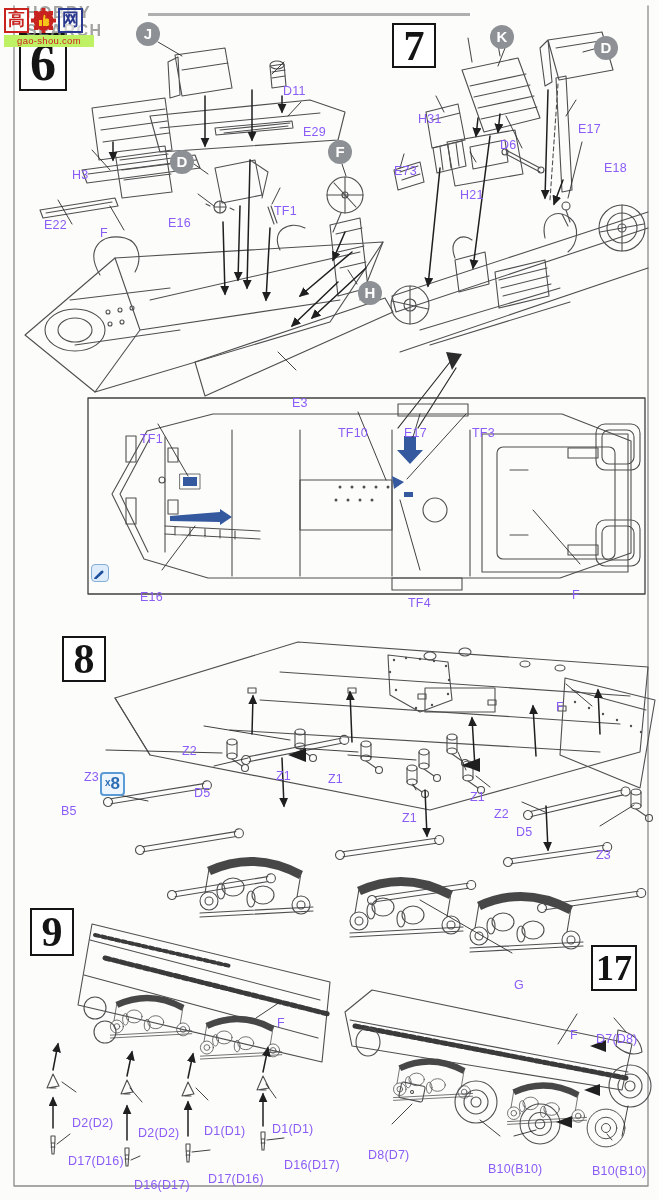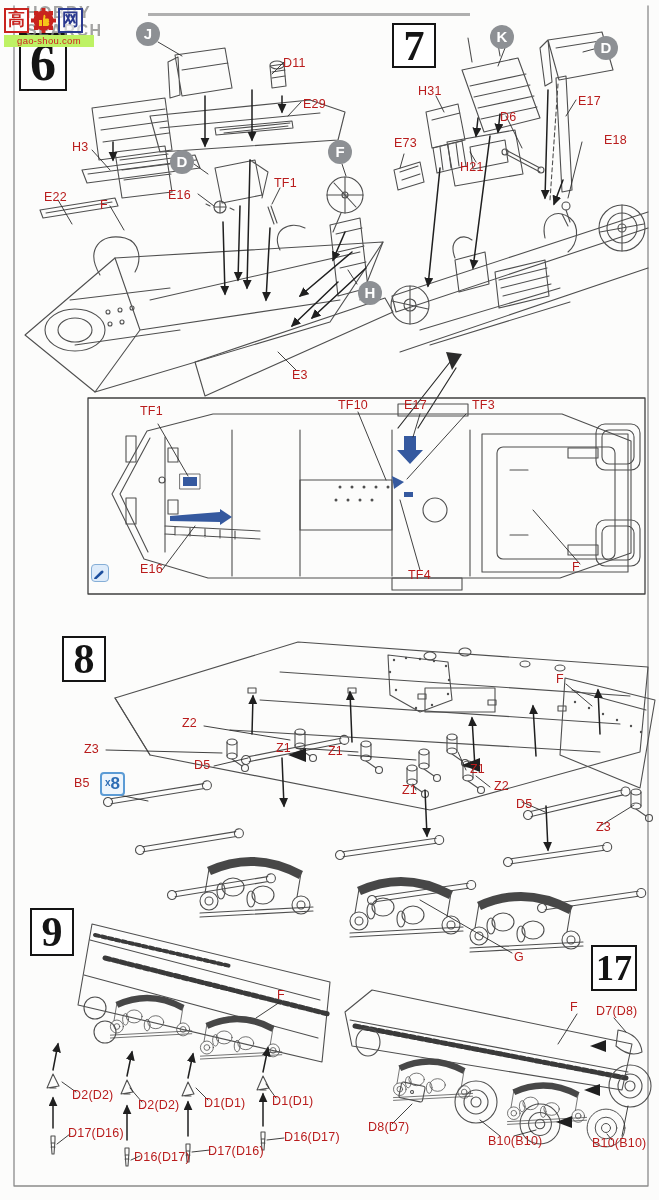--- a/index.html
+++ b/index.html
@@ -1,21 +1,21 @@
 <!DOCTYPE html>
 <html><head>
 <meta charset="utf-8">
 <style>
   html,body{margin:0;padding:0;background:#e8e8e6;}
   .page{position:relative;width:659px;height:1200px;background:#fcfcfb;overflow:hidden;
         font-family:"Liberation Sans",sans-serif;color:#1c1c1c;}
   .art{position:absolute;left:0;top:0;}
   
-  .lbl{position:absolute;font-size:12.5px;line-height:14px;white-space:nowrap;color:#b91c1c;
-       letter-spacing:.2px;}
+  .lbl{position:absolute;font-size:12.5px;line-height:14px;white-space:nowrap;color:#8b5cf6;
+       letter-spacing:.2px;margin-top:28px;}
   
   .badge{position:absolute;width:24px;height:24px;border-radius:50%;background:#8d9094;
          color:#fff;font-weight:bold;font-size:15px;line-height:24px;text-align:center;}
   
   .stepbox{position:absolute;background:#fff;border:2.5px solid #141414;box-sizing:border-box;
            display:flex;align-items:center;justify-content:center;
            font-family:"Liberation Serif",serif;font-weight:bold;color:#141414;}
   
   .qty{position:absolute;border:2px solid #5b9bd5;border-radius:4px;background:#eef5fc;
        color:#2e6db4;padding:0 3px;height:20px;display:flex;align-items:flex-start;}
@@ -460,21 +460,21 @@
     <svg width="15" height="15" viewBox="0 0 15 15">
         <path d="M2.5,12.5 L9,6 C10.5,4.5 12.5,6.5 11,8 L4.5,14 Z M2.5,12.5 L2,14 L4.5,14 Z" fill="#1d4f9e"></path>
       </svg>
   </span>
 
   <span class="lbl" style="left:84px;top:742px">Z3</span>
   <span class="lbl" style="left:182px;top:716px">Z2</span>
   <span class="lbl" style="left:194px;top:758px">D5</span>
   <span class="lbl" style="left:276px;top:741px">Z1</span>
   <span class="lbl" style="left:328px;top:744px">Z1</span>
-  <span class="lbl" style="left:74px;top:776px">B5</span>
+  <span class="lbl" style="left:61px;top:776px">B5</span>
   <span class="qty" style="left:100px;top:772px">
     <i>x</i>
       <b>8</b>
   </span>
   <span class="lbl" style="left:556px;top:672px">F</span>
   <span class="lbl" style="left:470px;top:762px">Z1</span>
   <span class="lbl" style="left:402px;top:783px">Z1</span>
   <span class="lbl" style="left:494px;top:779px">Z2</span>
   <span class="lbl" style="left:516px;top:797px">D5</span>
   <span class="lbl" style="left:596px;top:820px">Z3</span>

